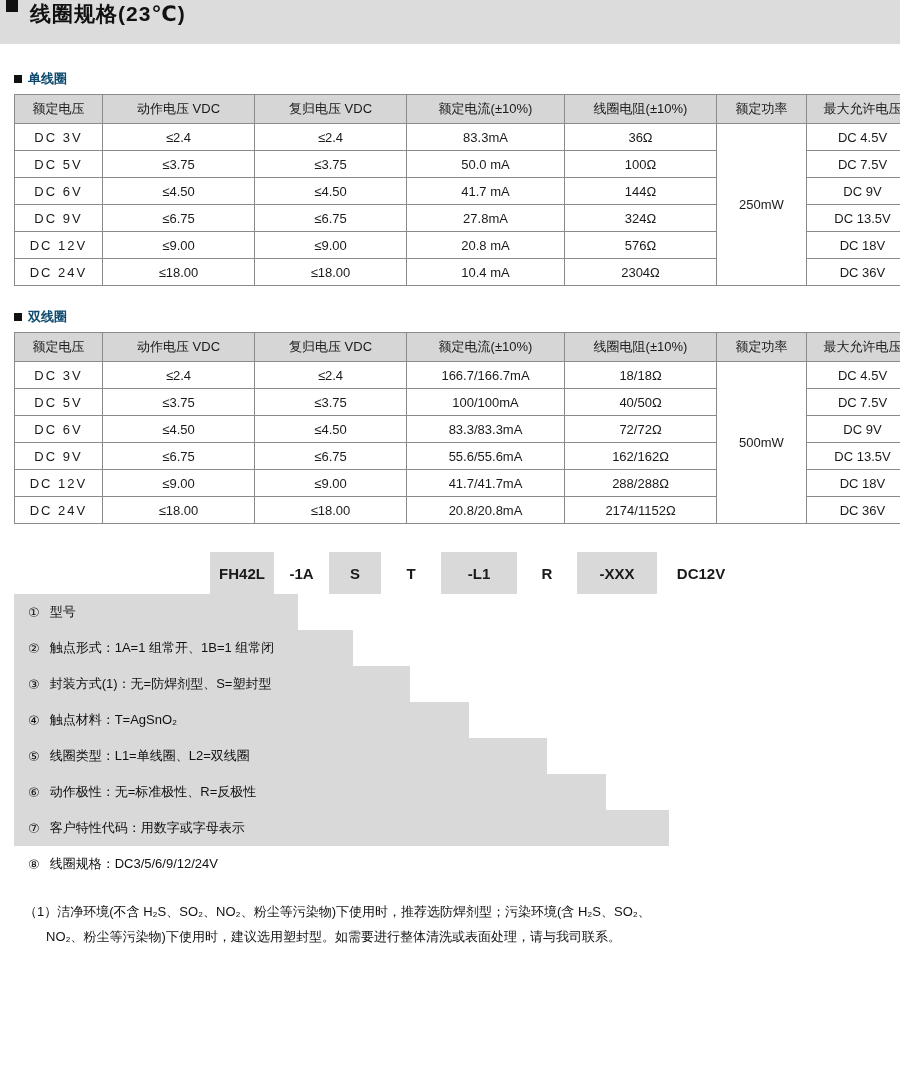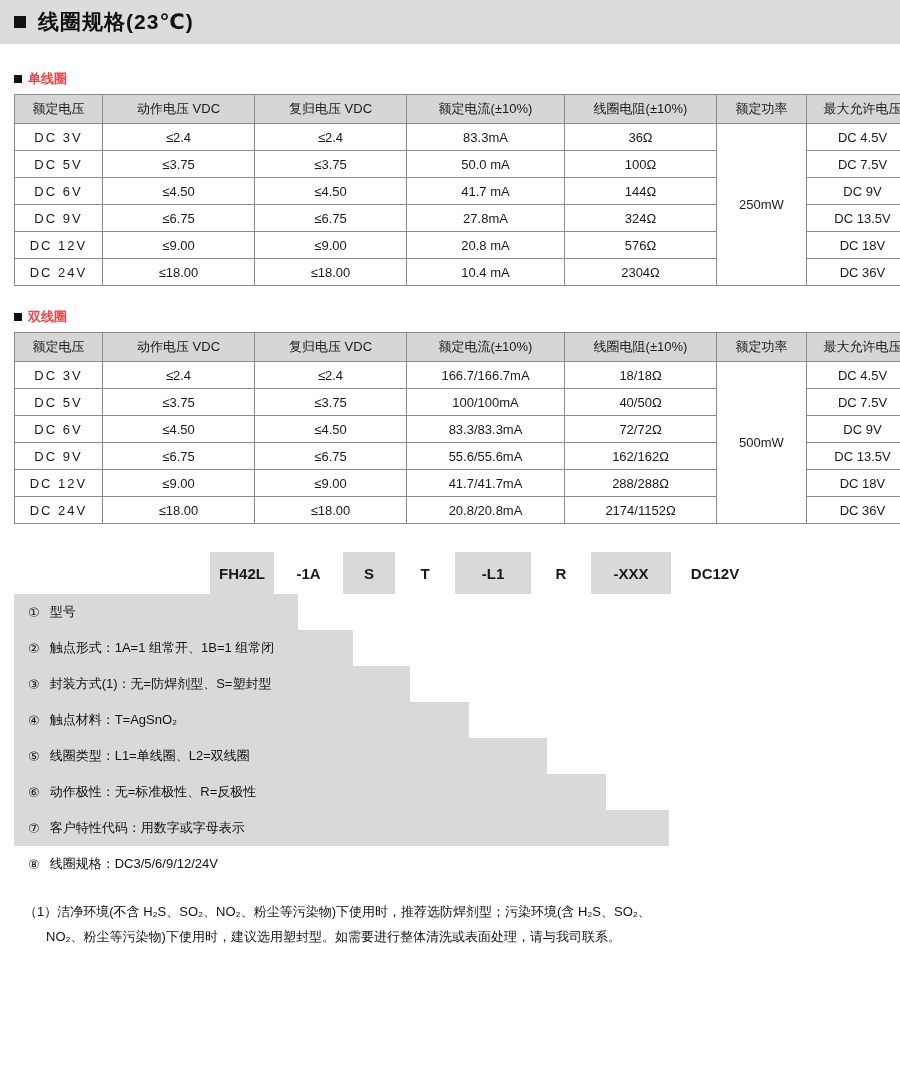--- a/index.html
+++ b/index.html
@@ -10,34 +10,33 @@
     color:#1a1a1a;
     font-size:13px;
   }
   .page{width:900px;box-sizing:border-box;padding:0;}
 
   
   .banner{
     background:#dcdcdc;
     height:44px;
     display:flex;
-    align-items:center;
-    padding-left:14px;
+    padding-left:6px;
     margin-bottom:26px;
   }
   .banner .sq{
     width:12px;height:12px;background:#111;display:inline-block;margin-right:12px;
   }
   .banner .btxt{
     font-size:21px;font-weight:bold;letter-spacing:1px;color:#111;
   }
 
   
   .subhead{
-    display:flex;align-items:center;margin:0 0 6px 14px;font-size:13px;font-weight:bold;color:#ef4444;
+    display:flex;align-items:center;margin:0 0 6px 14px;font-size:13px;font-weight:bold;color:#0c4a6e;
   }
   .subhead .sq{width:8px;height:8px;background:#111;display:inline-block;margin-right:6px;}
 
   
   table.spec{
     border-collapse:collapse;
     margin:0 14px 22px 14px;
     width:872px;
     table-layout:fixed;
   }
@@ -268,21 +267,21 @@
         <td>DC  36V</td>
       </tr>
     </tbody>
   </table>
 
 
   <div class="order-wrap">
 
     <div class="codes">
       <div class="cell shade" style="width:64px;margin-left:196px;">FH42L</div>
-      <div class="cell" style="width:69px;">-1A</div>
+      <div class="cell" style="width:55px;">-1A</div>
       <div class="cell shade" style="width:52px;">S</div>
       <div class="cell" style="width:60px;">T</div>
       <div class="cell shade" style="width:76px;text-align:center;">-L1</div>
       <div class="cell" style="width:60px;">R</div>
       <div class="cell shade" style="width:80px;">-XXX</div>
       <div class="cell" style="width:88px;">DC12V</div>
     </div>
 
     <div class="rows">
 

